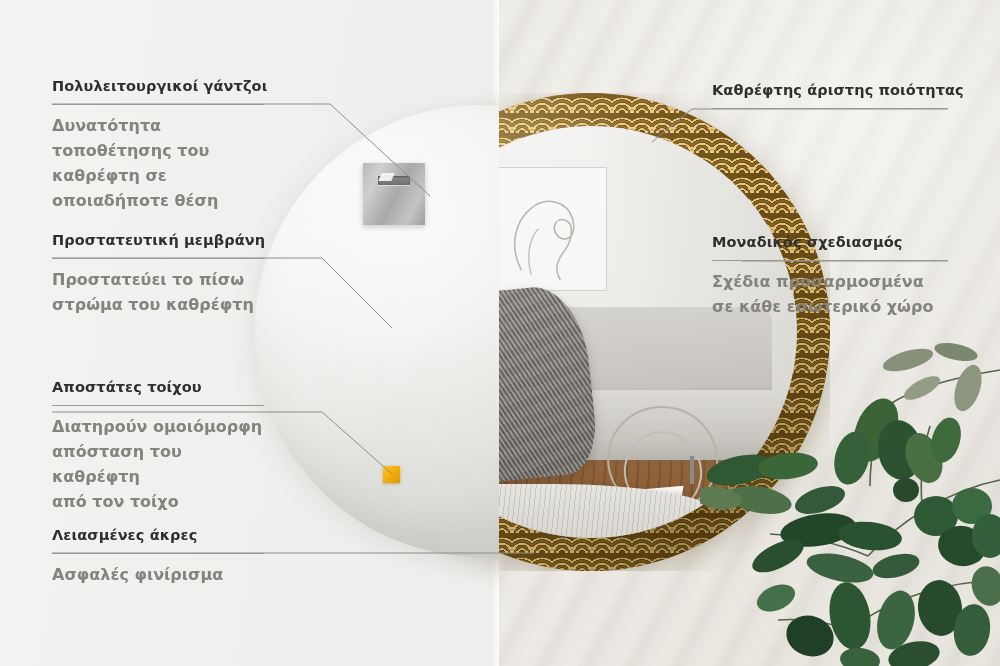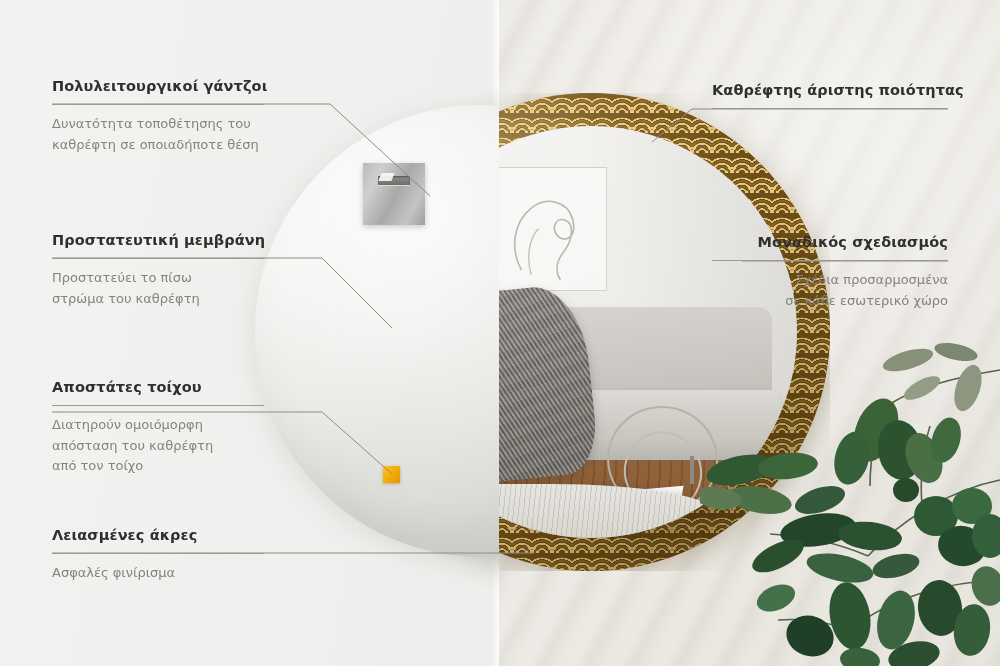--- a/index.html
+++ b/index.html
@@ -222,27 +222,27 @@
     font-weight:700;
     color:#2f2f2d;
     letter-spacing:.1px;
     line-height:1.2;
     white-space:nowrap;
   }
   .callout .rule{
     height:1px; background:#9c9a95; margin:9px 0 9px 0;
   }
   .callout p{
-    font-size:13px;
+    font-size:16px;
     color:#85837e;
     line-height:1.55;
-    font-weight:400;
+    font-weight:700;
   }
   .callout.left-col { left:52px; width:212px; text-align:left; }
-  .callout.right-col{ width:236px; text-align:right; }
+  .callout.right-col{ width:236px; }
 
   
   .links{ position:absolute; left:0; top:0; width:1000px; height:666px; pointer-events:none; }
 
   
   .plant{ position:absolute; left:700px; top:330px; width:300px; height:336px; pointer-events:none; }
 </style>
 </head>
 <body>
 

